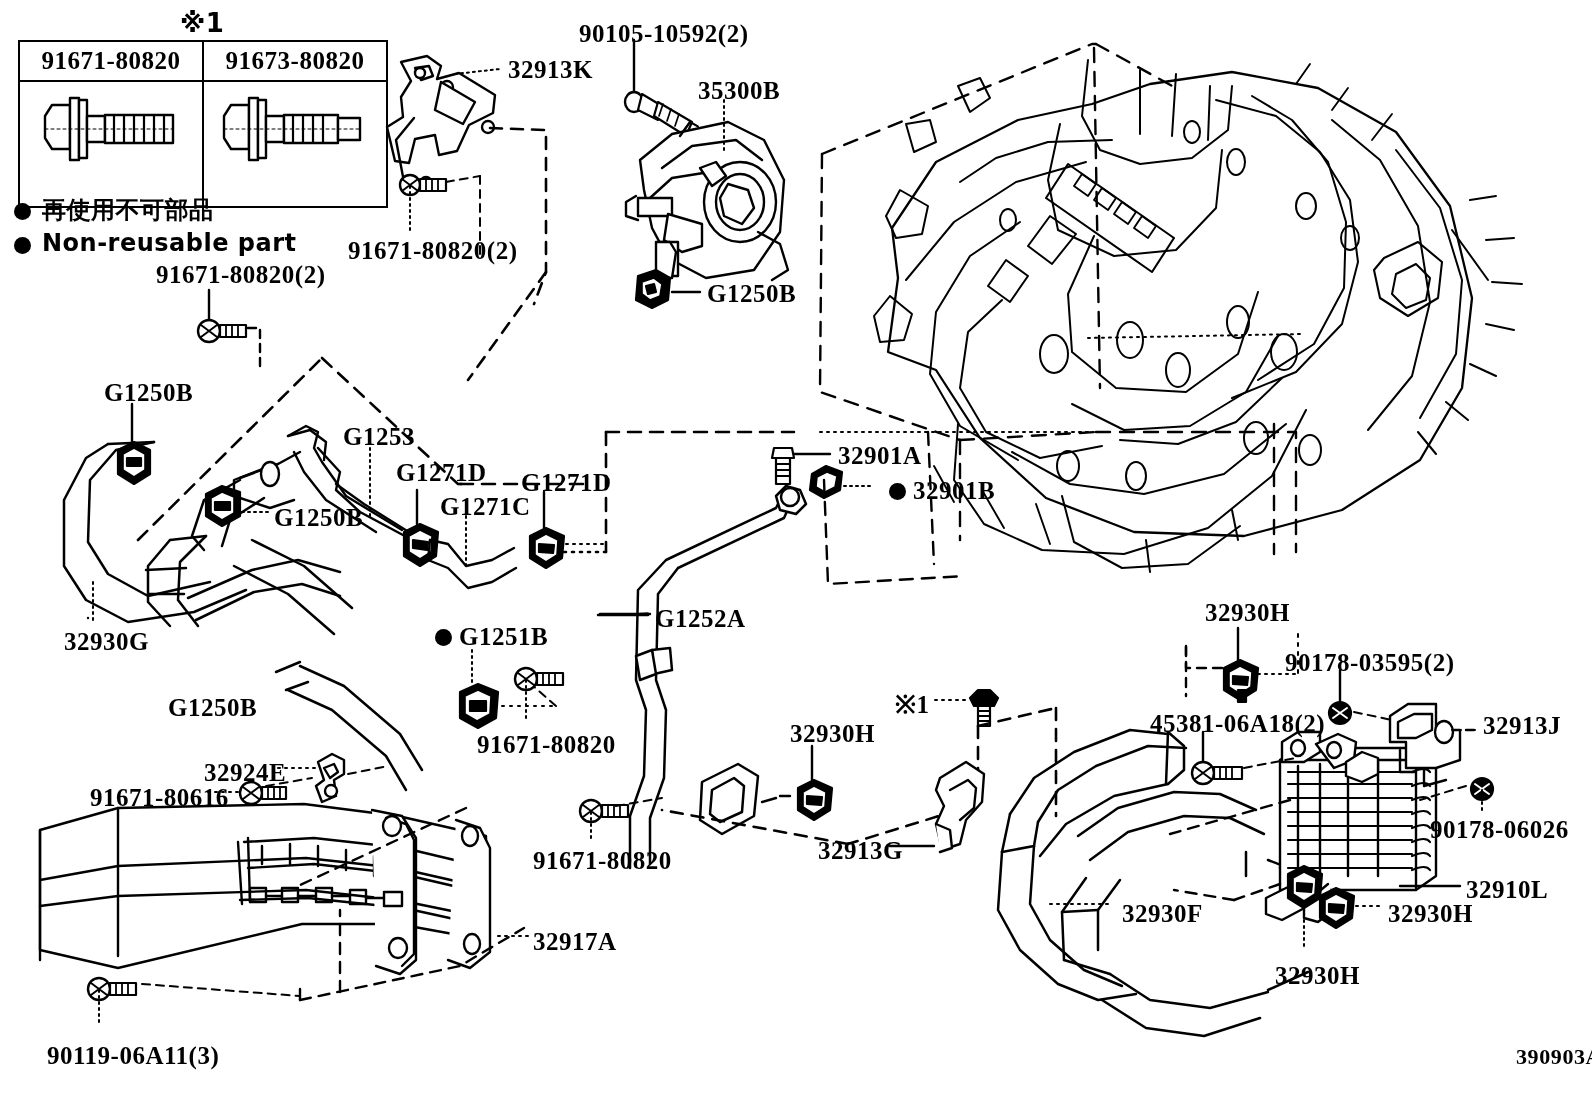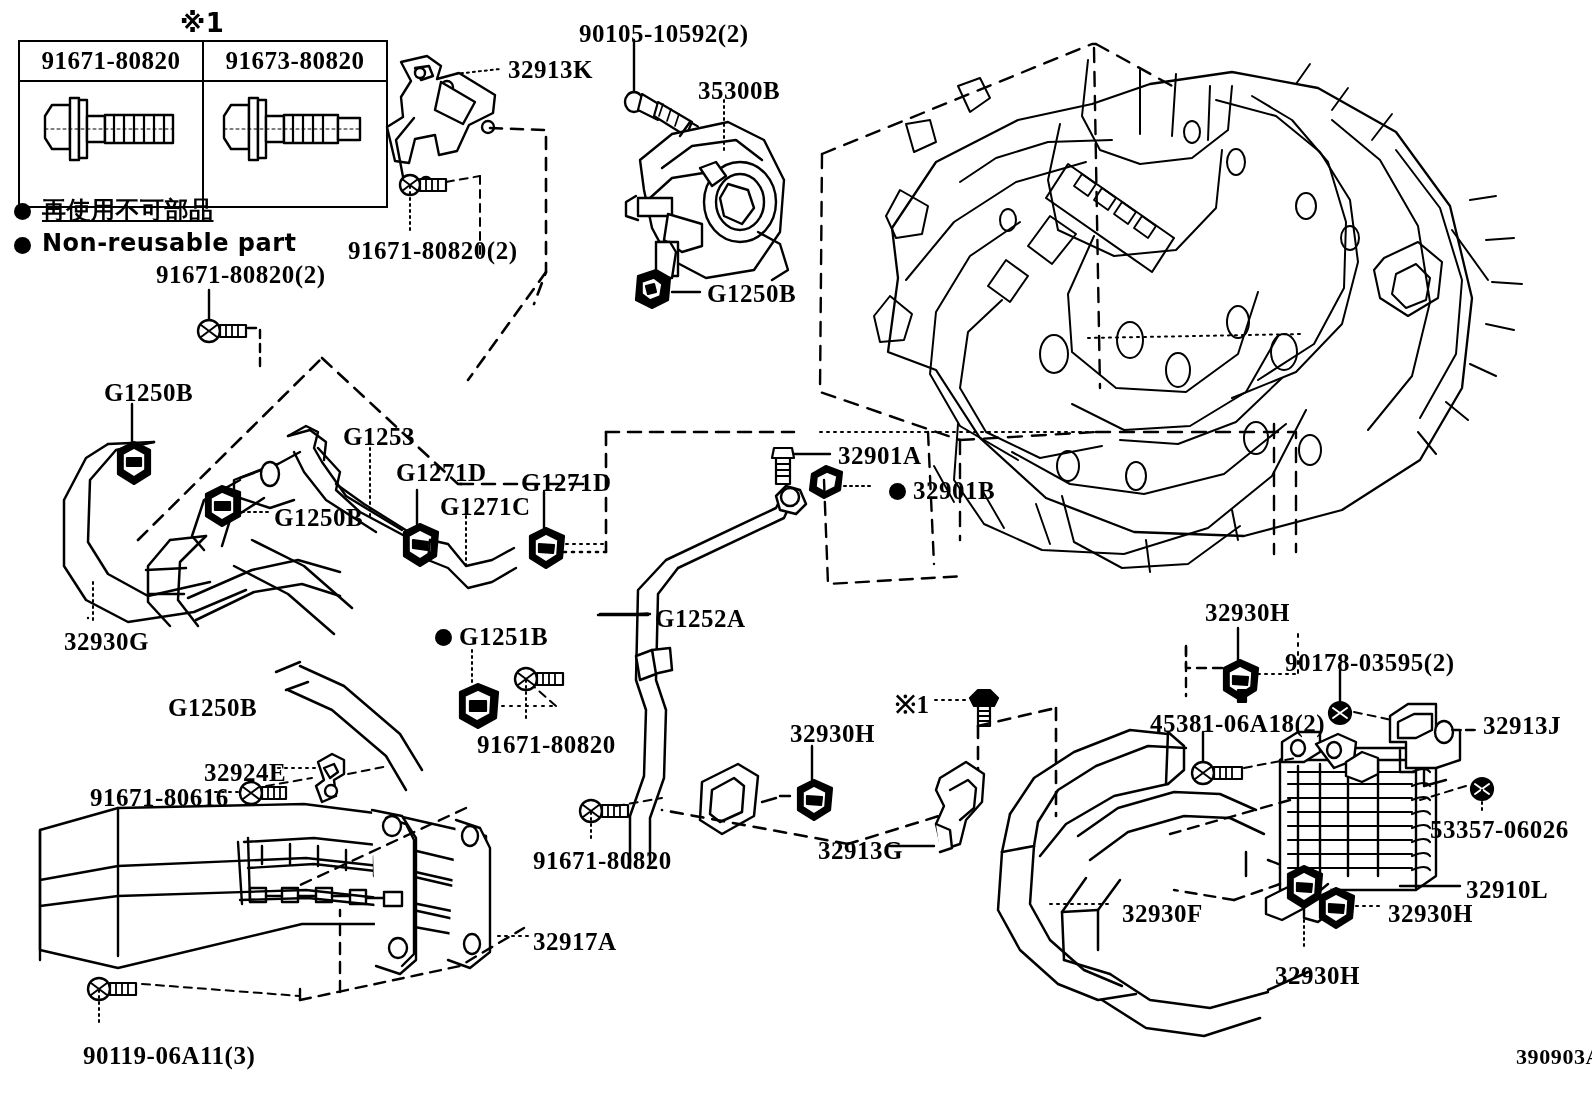--- a/index.html
+++ b/index.html
@@ -627,21 +627,21 @@
     <div class="tbl-body">
       <div></div>
       <div></div>
     </div>
   </div>
   <div class="lbl jp" style="left:180px;top:10px;font-size:26px;">※1</div>
 
   <div class="legend" style="left:14px;top:198px;">
     <div class="legend-row">
       <span class="bullet" style="left:0;top:5px;"></span>
-      <span class="lbl jp" style="left:28px;top:0;text-decoration:underline;">再使用不可部品</span>
+      <span class="lbl jp" style="left:28px;top:0;">再使用不可部品</span>
     </div>
     <div class="legend-row" style="margin-top:4px;">
       <span class="bullet" style="left:0;top:5px;"></span>
       <span class="lbl jp" style="left:28px;top:-1px;">Non-reusable part</span>
     </div>
   </div>
 
   <div id="callouts">
       <div class="lbl" style="left: 508px; top: 57px;"><span>32913K</span></div>
       <div class="lbl" style="left: 579px; top: 21px;"><span>90105-10592(2)</span></div>
@@ -661,28 +661,28 @@
       <div class="lbl" style="left: 64px; top: 629px;"><span>32930G</span></div>
       <div class="lbl" style="left: 435px; top: 624px;"><span class="bullet" style="position: relative; display: inline-block; vertical-align: middle; margin-right: 7px; top: -2px;"></span><span>G1251B</span></div>
       <div class="lbl" style="left: 168px; top: 695px;"><span>G1250B</span></div>
       <div class="lbl" style="left: 477px; top: 732px;"><span>91671-80820</span></div>
       <div class="lbl" style="left: 790px; top: 721px;"><span>32930H</span></div>
       <div class="lbl" style="left: 895px; top: 692px;"><span>※1</span></div>
       <div class="lbl" style="left: 1205px; top: 600px;"><span>32930H</span></div>
       <div class="lbl" style="left: 1285px; top: 650px;"><span>90178-03595(2)</span></div>
       <div class="lbl" style="left: 1150px; top: 711px;"><span>45381-06A18(2)</span></div>
       <div class="lbl" style="left: 1483px; top: 713px;"><span>32913J</span></div>
-      <div class="lbl" style="left: 1430px; top: 817px;"><span>53357-06026</span></div>
+      <div class="lbl" style="left: 1430px; top: 817px;"><span>90178-06026</span></div>
       <div class="lbl" style="left: 204px; top: 760px;"><span>32924E</span></div>
       <div class="lbl" style="left: 90px; top: 785px;"><span>91671-80616</span></div>
       <div class="lbl" style="left: 818px; top: 838px;"><span>32913G</span></div>
       <div class="lbl" style="left: 533px; top: 848px;"><span>91671-80820</span></div>
       <div class="lbl" style="left: 533px; top: 929px;"><span>32917A</span></div>
       <div class="lbl" style="left: 1122px; top: 901px;"><span>32930F</span></div>
       <div class="lbl" style="left: 1466px; top: 877px;"><span>32910L</span></div>
       <div class="lbl" style="left: 1388px; top: 901px;"><span>32930H</span></div>
       <div class="lbl" style="left: 1275px; top: 963px;"><span>32930H</span></div>
-      <div class="lbl" style="left: 47px; top: 1043px; margin-left: 36px;"><span>90119-06A11(3)</span></div>
+      <div class="lbl" style="left: 47px; top: 1043px;"><span>90119-06A11(3)</span></div>
     </div>
 
   <div class="lbl code" style="left:1468px;top:1046px;">390903A</div>
 
 </div>
 
 </body></html>

